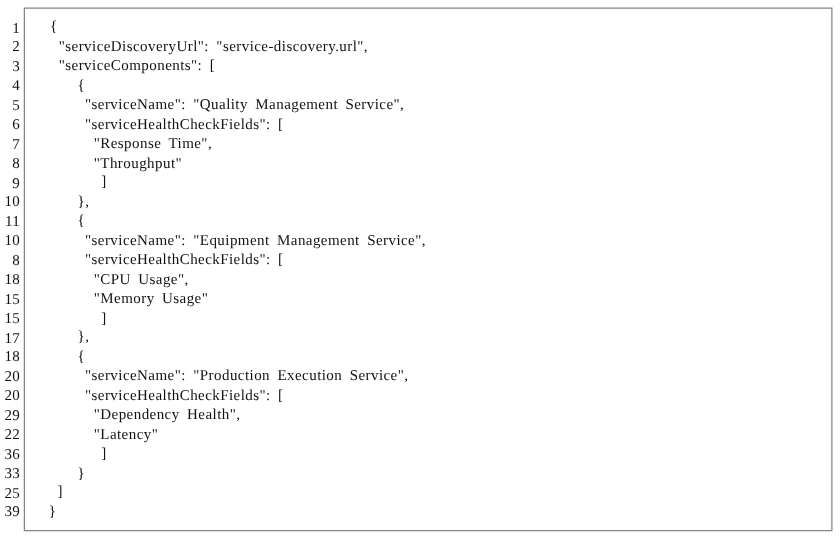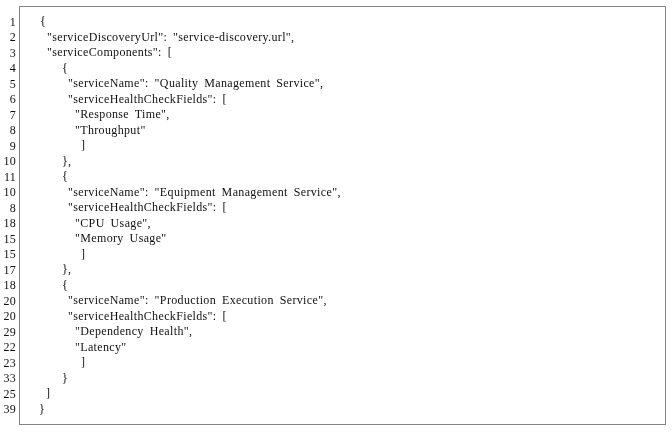--- a/index.html
+++ b/index.html
@@ -71,21 +71,21 @@
       <div class="num">8</div>
       <div class="num">18</div>
       <div class="num">15</div>
       <div class="num">15</div>
       <div class="num">17</div>
       <div class="num">18</div>
       <div class="num">20</div>
       <div class="num">20</div>
       <div class="num">29</div>
       <div class="num">22</div>
-      <div class="num">23</div>
+      <div class="num">36</div>
       <div class="num">33</div>
       <div class="num">25</div>
       <div class="num">39</div>
     </div>
   <div class="codebox">
     <div>
         <div class="code-line" style="padding-left: 20px;">{</div>
         <div class="code-line" style="padding-left: 27px;">"serviceDiscoveryUrl": "service-discovery.url",</div>
         <div class="code-line" style="padding-left: 27px;">"serviceComponents": [</div>
         <div class="code-line" style="padding-left: 42px;">{</div>

